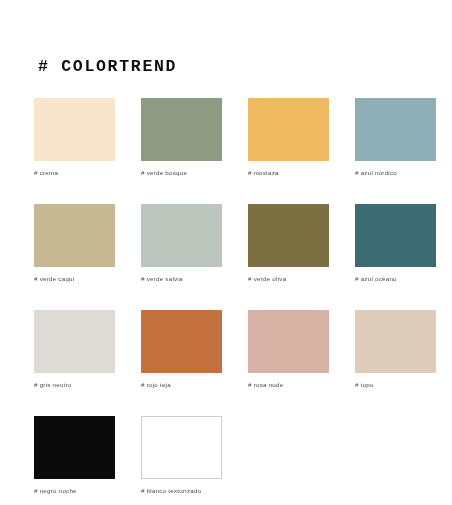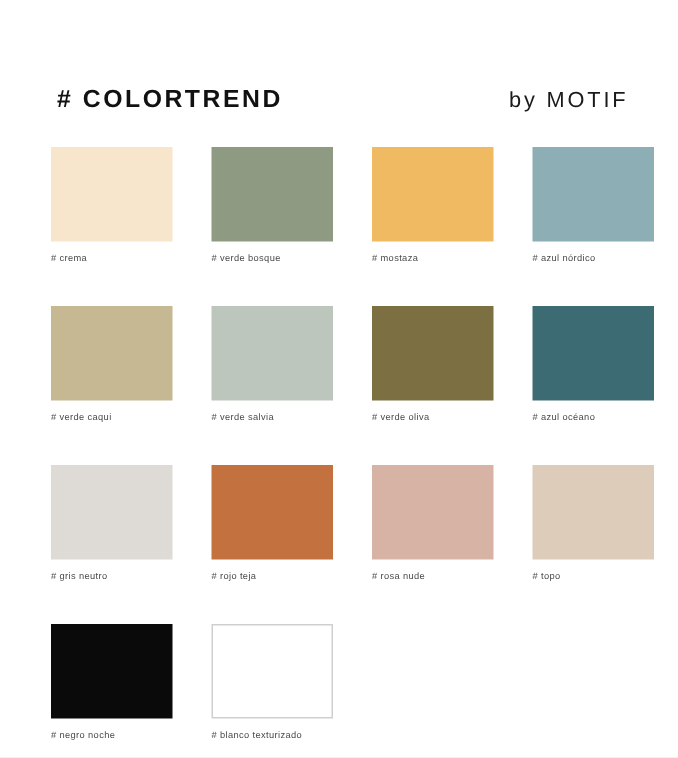--- a/index.html
+++ b/index.html
@@ -29,20 +29,21 @@
     display: flex;
     align-items: baseline;
     justify-content: space-between;
   }
   .title {
     font-size: 16.5px;
     font-weight: bold;
     letter-spacing: 1.7px;
     color: #111111;
     white-space: nowrap;
+    font-family: Liberation Mono, monospace;
   }
   .byline {
     font-size: 14.5px;
     font-weight: normal;
     letter-spacing: 1.9px;
     color: #1a1a1a;
     white-space: nowrap;
   }
   .grid {
     position: absolute;
@@ -76,21 +77,20 @@
     white-space: nowrap;
   }
 </style>
 </head>
 <body>
 
 <div id="page">
 
   <div class="header">
     <div class="title"># COLORTREND</div>
-    <div class="byline">by MOTIF</div>
   </div>
 
   <div class="grid">
       <div class="row">
         <div class="cell">
           <div class="swatch" style="background: rgb(247, 229, 204);"></div>
           <div class="label"># crema</div>
         </div>
         <div class="cell">
           <div class="swatch" style="background: rgb(142, 155, 130);"></div>

